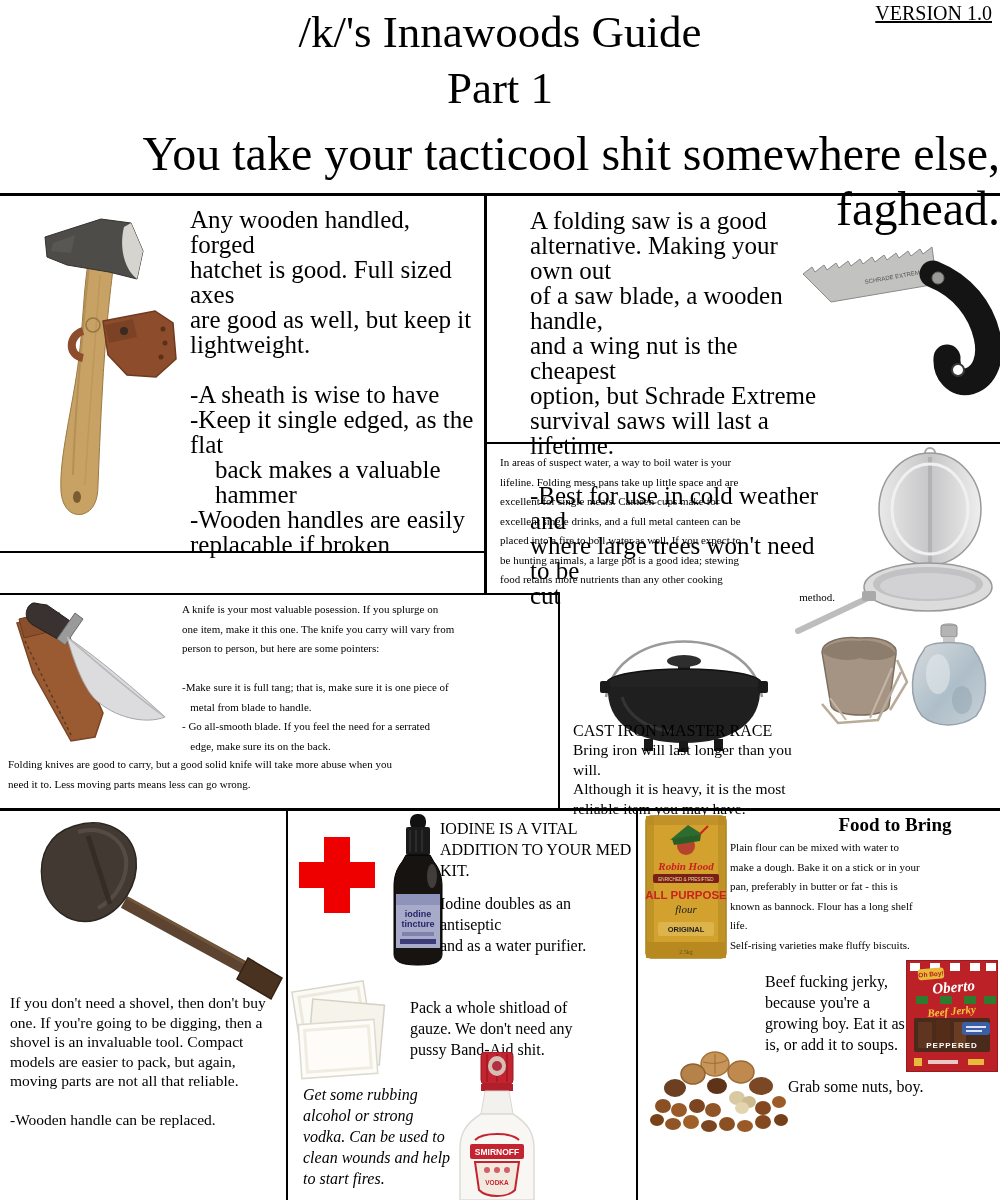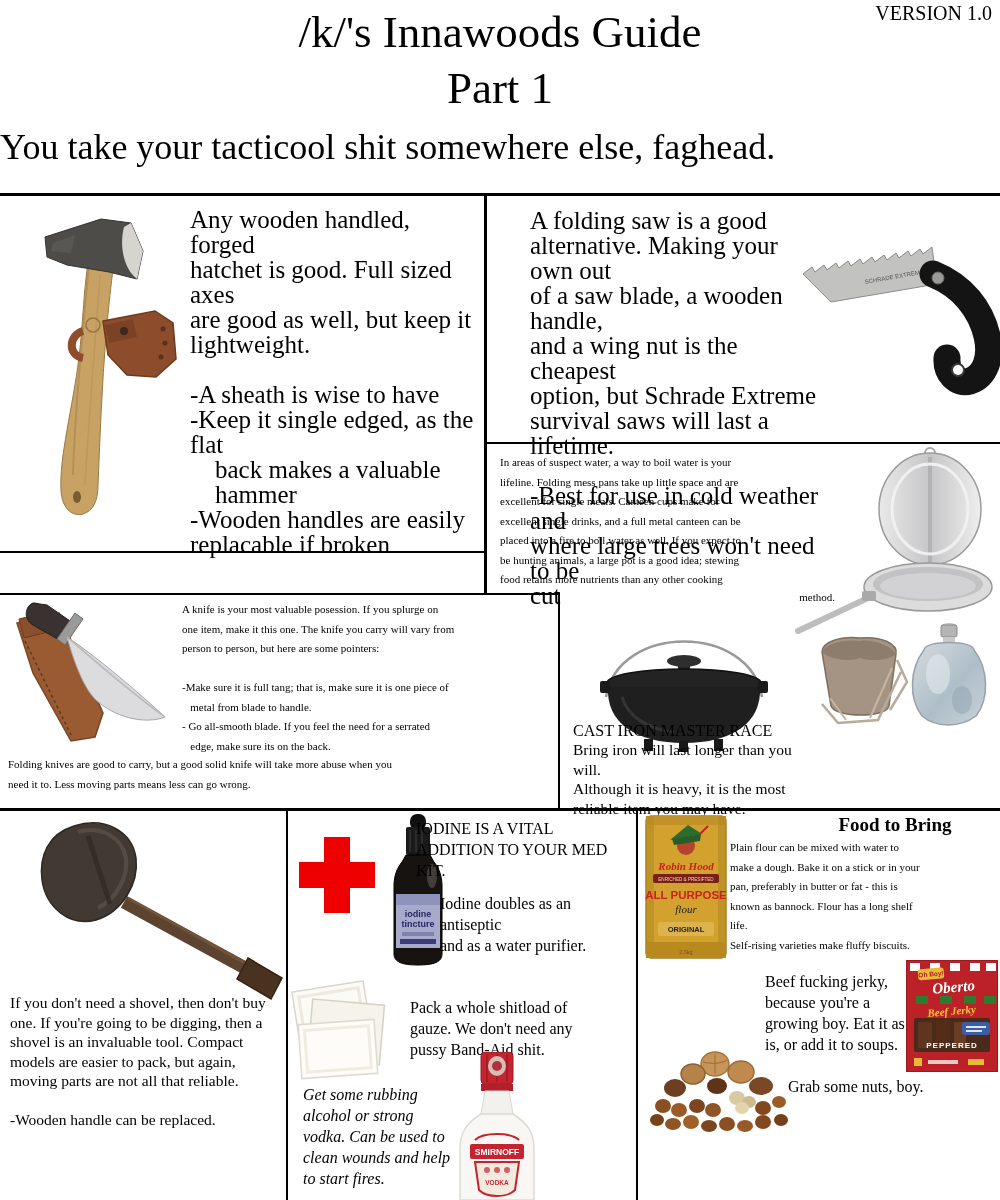--- a/index.html
+++ b/index.html
@@ -9,31 +9,31 @@
   }
   .abs { position:absolute; }
   .preline { white-space:pre-wrap; }
   .line { position:absolute; background:#000; }
   .box { position:absolute; }
   .t19 { font-size:25px; line-height:25px; }
   .t16 { font-size:16px; line-height:21px; }
   .t155 { font-size:15.5px; line-height:19.5px; }
   .t15 { font-size:11px; line-height:19.5px; }
   .title { font-size:45px; line-height:52px; text-align:center; width:100%; }
-  .subtitle { font-size:36px; text-align:left; width:100%; }
+  .subtitle { font-size:48px; text-align:right; width:100%; }
   .version { font-size:20px; }
   .castiron-title { font-size:16px; }
   .food-title { font-size:19px; font-weight:bold; text-align:center; }
 </style>
 </head>
 <body>
 
 <div class="page">
 
-  <div class="abs version" style="right:8px; top:2px;">VERSION 1.0</div>
+  <div class="abs version" style="right:8px; top:2px;text-decoration:underline;">VERSION 1.0</div>
   <div class="abs title" style="top:6px; left:0;">/k/'s Innawoods Guide</div>
   <div class="abs title" style="top:62px; left:0;">Part 1</div>
   <div class="abs subtitle" style="top:126px; left:0;">You take your tacticool shit somewhere else, faghead.</div>
 
   <div class="line" style="left:0; top:193px; width:1000px; height:3px;"></div>
   <div class="line" style="left:484px; top:193px; width:3px; height:400px;"></div>
   <div class="line" style="left:0; top:551px; width:487px; height:2px;"></div>
   <div class="line" style="left:484px; top:442px; width:516px; height:2px;"></div>
   <div class="box" style="left:0; top:593px; width:558px; height:215px; border-top:2px solid #000; border-right:2px solid #000;"></div>
   <div class="line" style="left:0; top:808px; width:1000px; height:3px;"></div>
@@ -216,21 +216,21 @@
     <line x1="32" y1="16" x2="32" y2="38" stroke="#333" stroke-width="1.5"></line>
     <path d="M16,41 L12,48 C7,54 4,62 4,72 L4,140 C4,148 12,151 28,151 C44,151 52,148 52,140 L52,72 C52,62 49,54 44,48 L40,41 Z" fill="#171310" stroke="#000" stroke-width="1"></path>
     <ellipse cx="42" cy="62" rx="5" ry="12" fill="#ffffff" opacity="0.18"></ellipse>
     <rect x="6" y="80" width="44" height="54" fill="#a7abc9"></rect>
     <rect x="6" y="80" width="44" height="11" fill="#8d93bb"></rect>
     <text x="28" y="103" font-size="9" text-anchor="middle" fill="#26266a" font-weight="bold" font-family="Liberation Sans, sans-serif">iodine</text>
     <text x="28" y="113" font-size="9" text-anchor="middle" fill="#26266a" font-weight="bold" font-family="Liberation Sans, sans-serif">tincture</text>
     <rect x="12" y="118" width="32" height="4" fill="#7d83ad"></rect>
     <rect x="10" y="125" width="36" height="5" fill="#3c3c78"></rect>
   </svg>
-  <div class="abs preline t16" style="left:416px; top:818px; width:205px;">IODINE IS A VITAL
+  <div class="abs preline t16" style="left:440px; top:818px; width:205px;">IODINE IS A VITAL
 ADDITION TO YOUR MED
 KIT.</div>
   <div class="abs preline t16" style="left:440px; top:893px; width:165px;">Iodine doubles as an antiseptic
 and as a water purifier.</div>
 
   <svg class="abs" style="left:288px; top:980px;" width="110" height="100" viewBox="0 0 110 100">
     <g transform="rotate(-9 45 35)">
         <rect x="8" y="6" width="72" height="60" fill="#fbfaf5" stroke="#d9d7cc" stroke-width="1.5"></rect>
         <rect x="14" y="12" width="60" height="48" fill="none" stroke="#eceade" stroke-width="3"></rect>
       </g>

